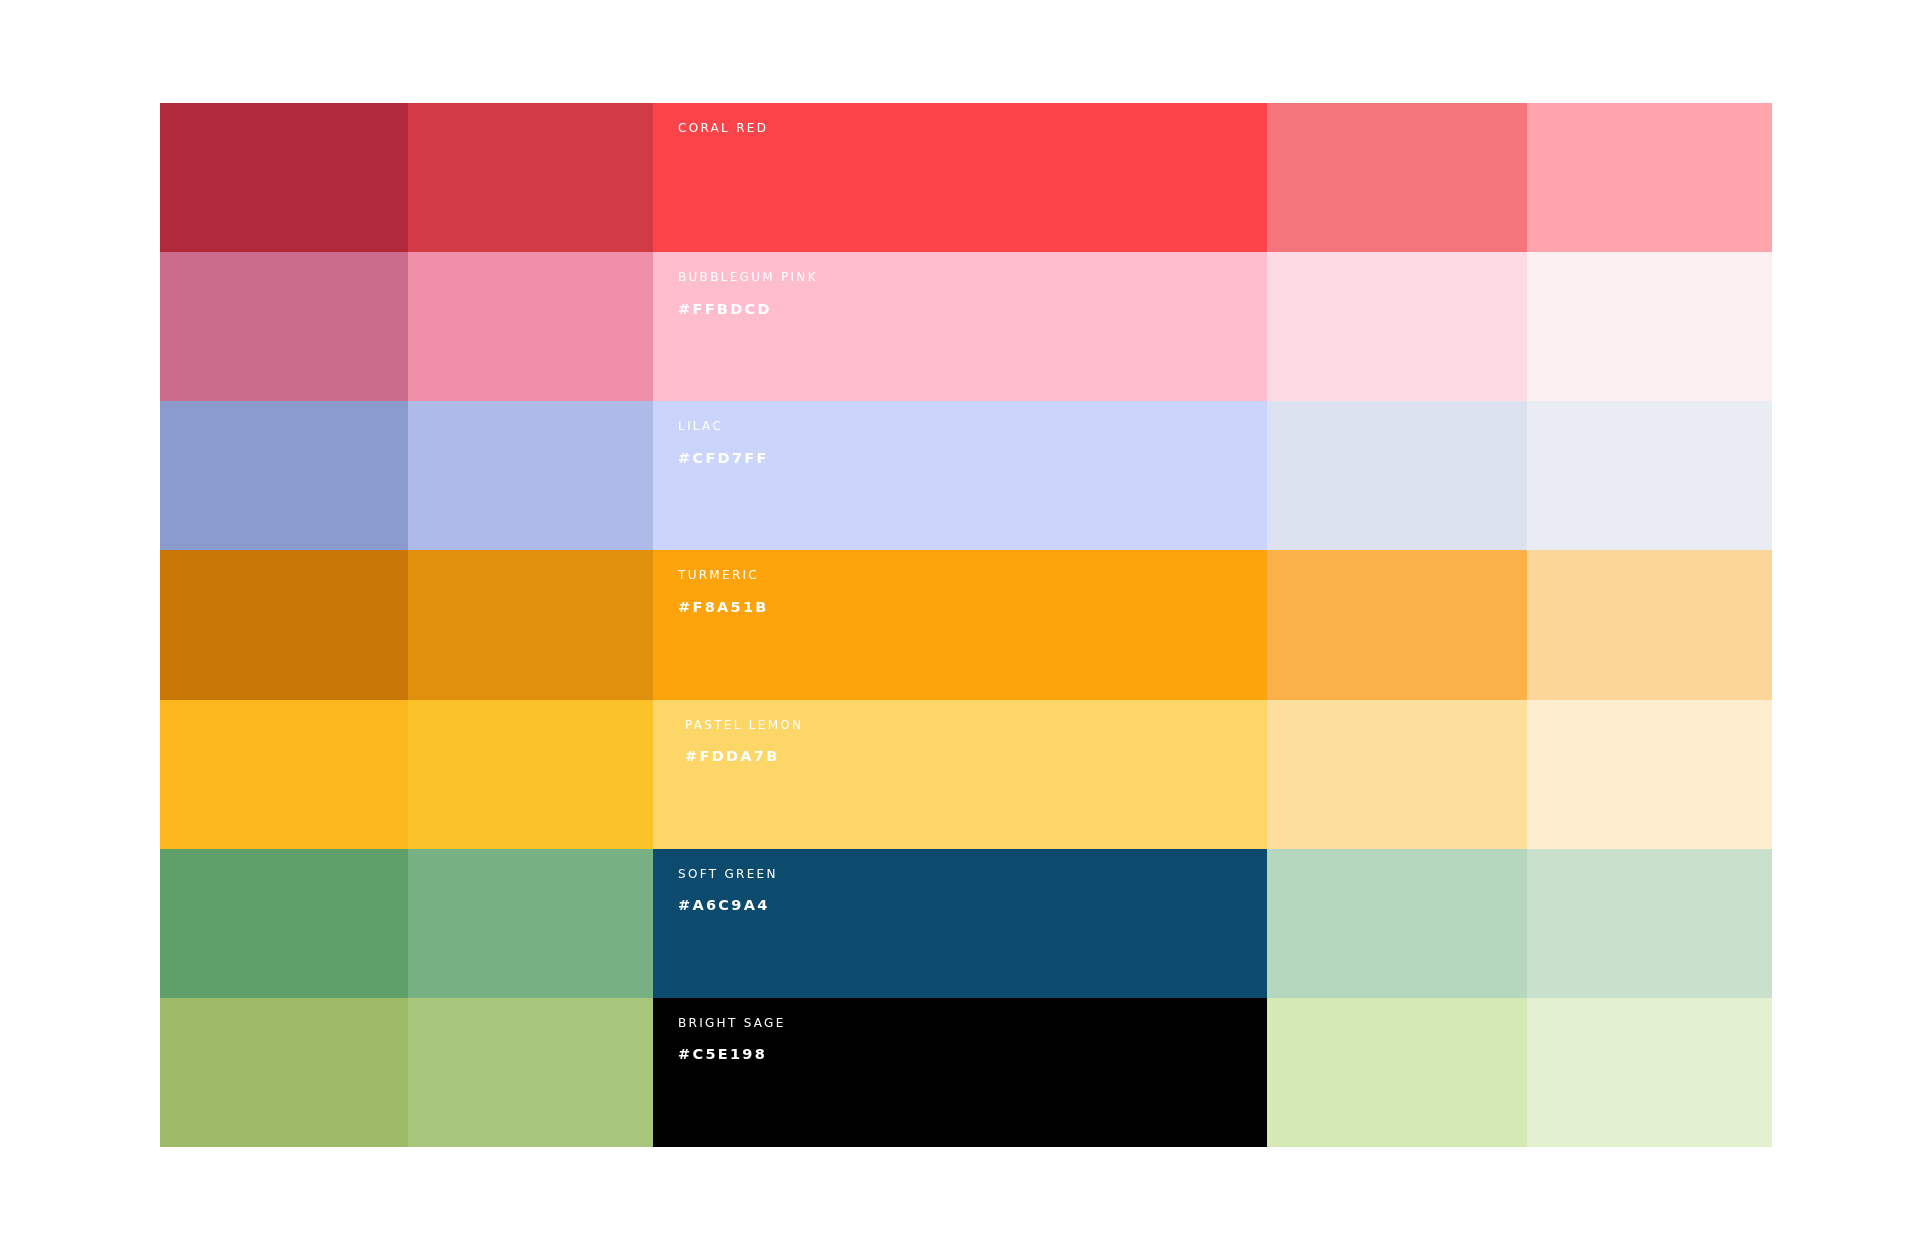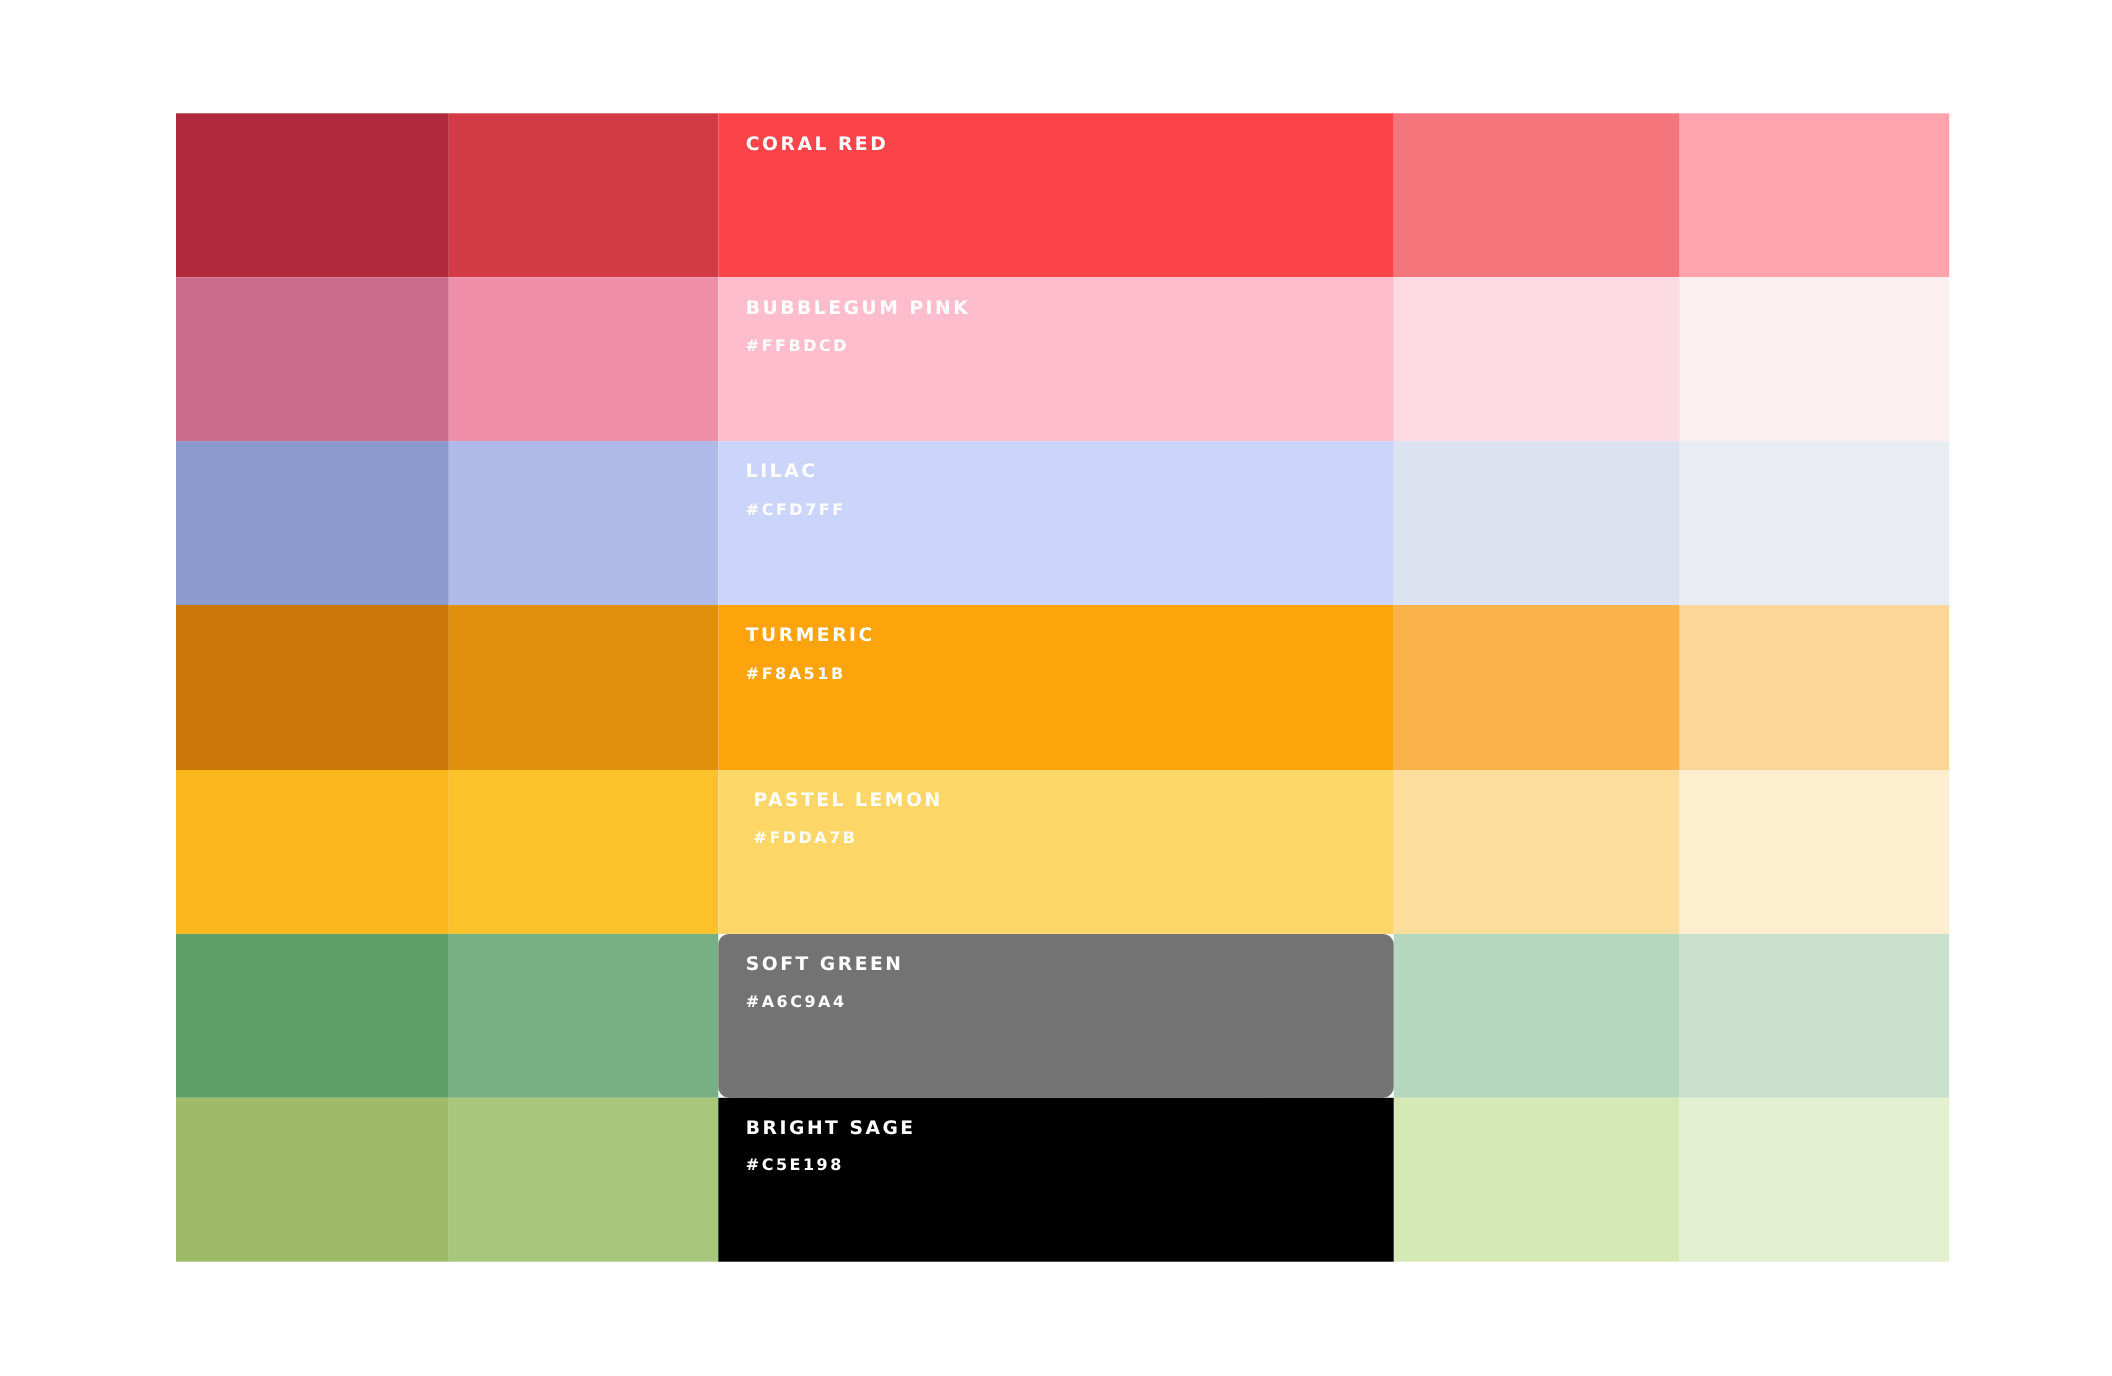--- a/index.html
+++ b/index.html
@@ -35,22 +35,22 @@
     flex:1 1 auto;
     position:relative;
     padding-left:25px;
     padding-top:18px;
   }
   .swatch-s4 { width:260px; }
   .swatch-s5 { width:245px; }
 
   .swatch-label {
     color:#ffffff;
-    font-size:17px;
-    font-weight:700;
+    font-size:12px;
+    font-weight:400;
     letter-spacing:2.3px;
     line-height:1.2;
     white-space:nowrap;
     text-transform:uppercase;
   }
   .swatch-hex {
     color:#ffffff;
     font-size:14.5px;
     font-weight:700;
     letter-spacing:2.3px;
@@ -109,21 +109,21 @@
       <div class="swatch swatch-main" style="background-color: rgb(252, 214, 103); padding-left: 32px;">
         <div class="swatch-label">PASTEL LEMON</div>
         <div class="swatch-hex">#FDDA7B</div>
       </div>
       <div class="swatch swatch-s4" style="background-color: rgb(253, 222, 156);"></div>
       <div class="swatch swatch-s5" style="background-color: rgb(254, 238, 208);"></div>
     </div>
     <div class="palette-row">
       <div class="swatch swatch-s1" style="background-color: rgb(95, 160, 105);"></div>
       <div class="swatch swatch-s2" style="background-color: rgb(118, 176, 131);"></div>
-      <div class="swatch swatch-main" style="background-color: #737373; border-radius: 10px;">
+      <div class="swatch swatch-main" style="background-color: #0c4a6e;">
         <div class="swatch-label">SOFT GREEN</div>
         <div class="swatch-hex">#A6C9A4</div>
       </div>
       <div class="swatch swatch-s4" style="background-color: rgb(180, 215, 189);"></div>
       <div class="swatch swatch-s5" style="background-color: rgb(200, 224, 204);"></div>
     </div>
     <div class="palette-row">
       <div class="swatch swatch-s1" style="background-color: rgb(158, 187, 106);"></div>
       <div class="swatch swatch-s2" style="background-color: rgb(169, 198, 125);"></div>
       <div class="swatch swatch-main" style="background-color: #000000;">

